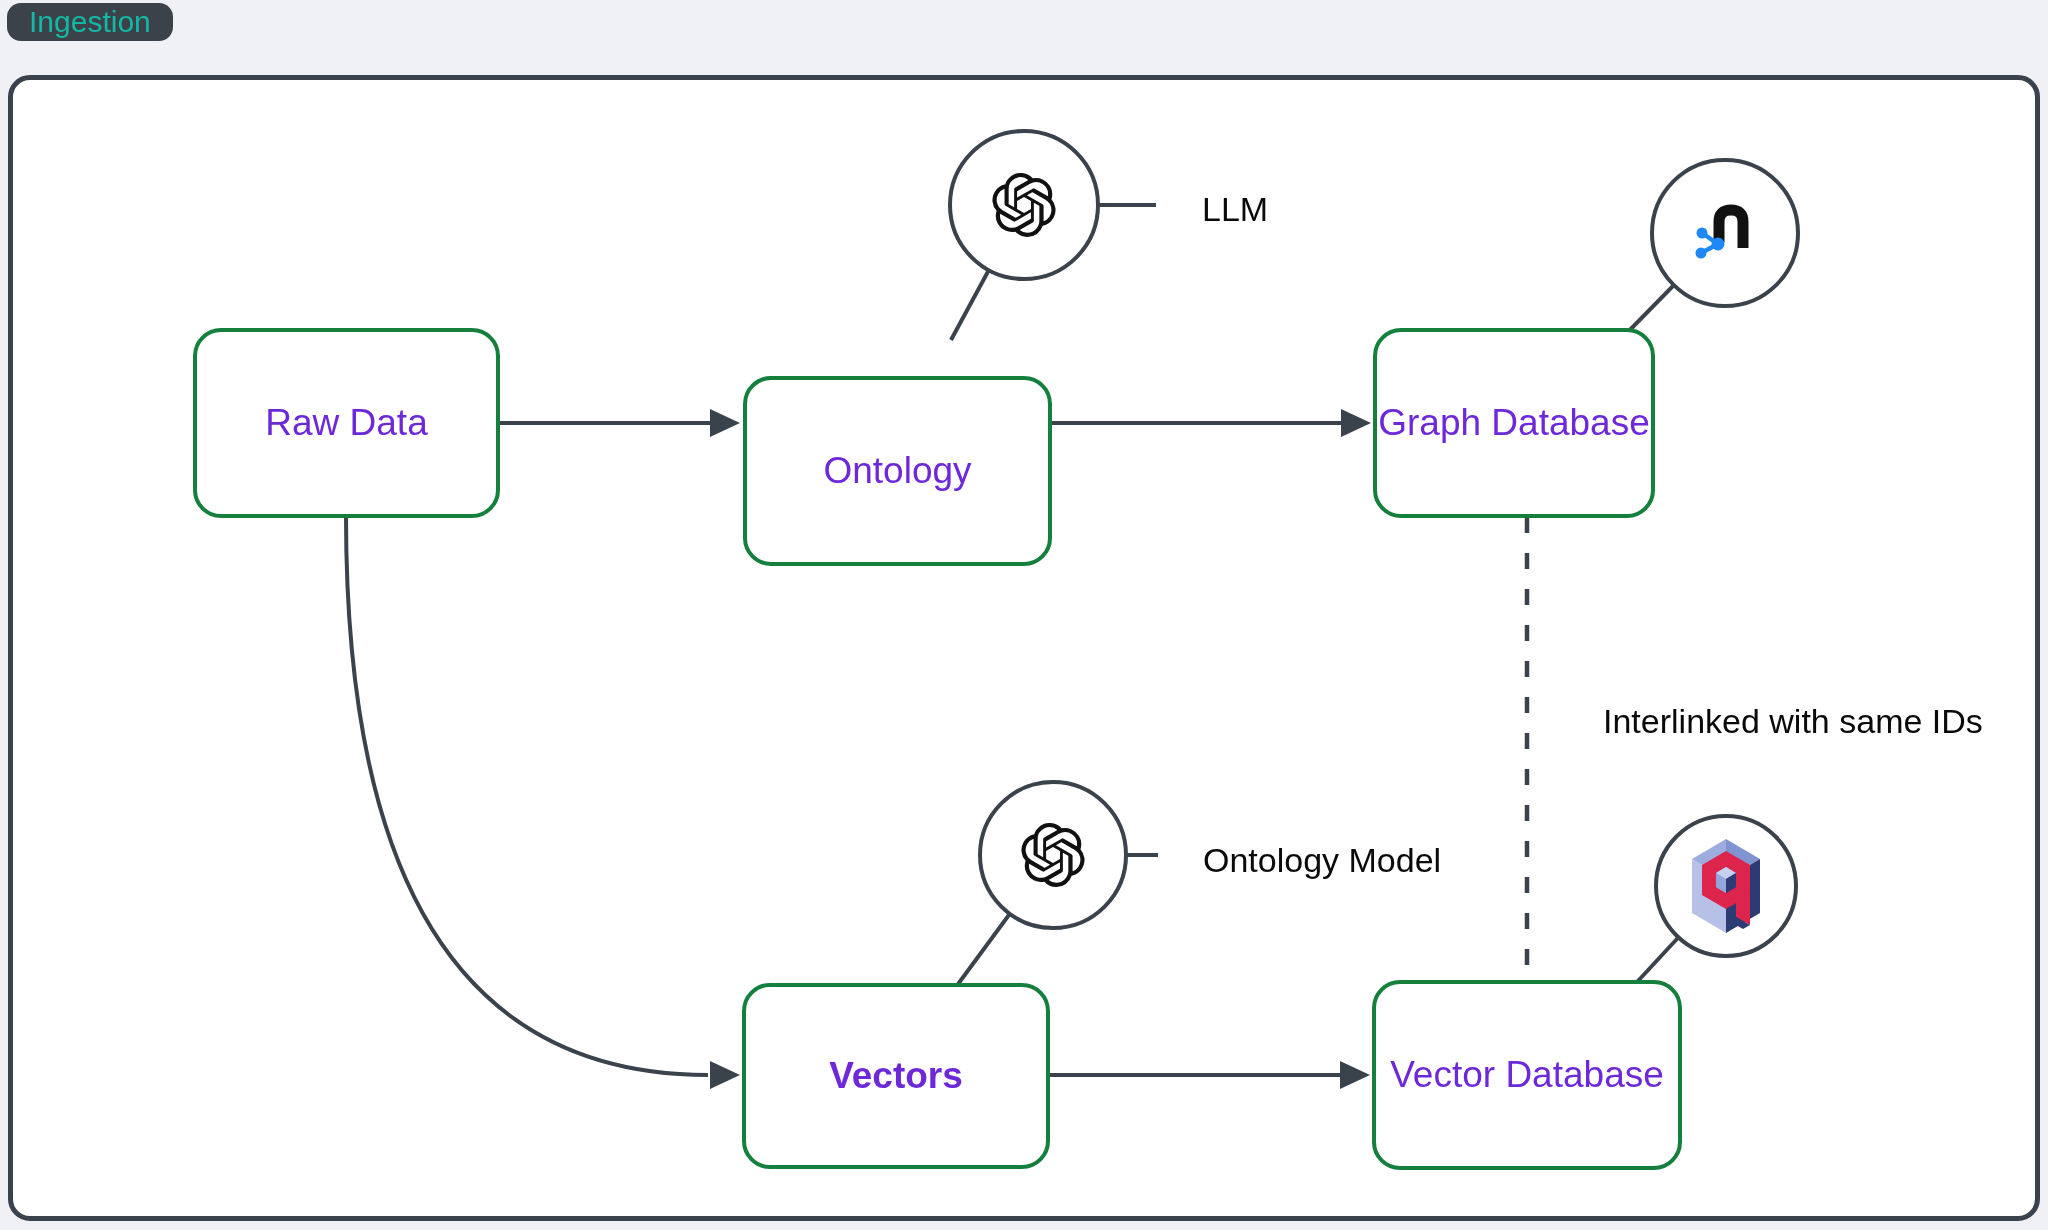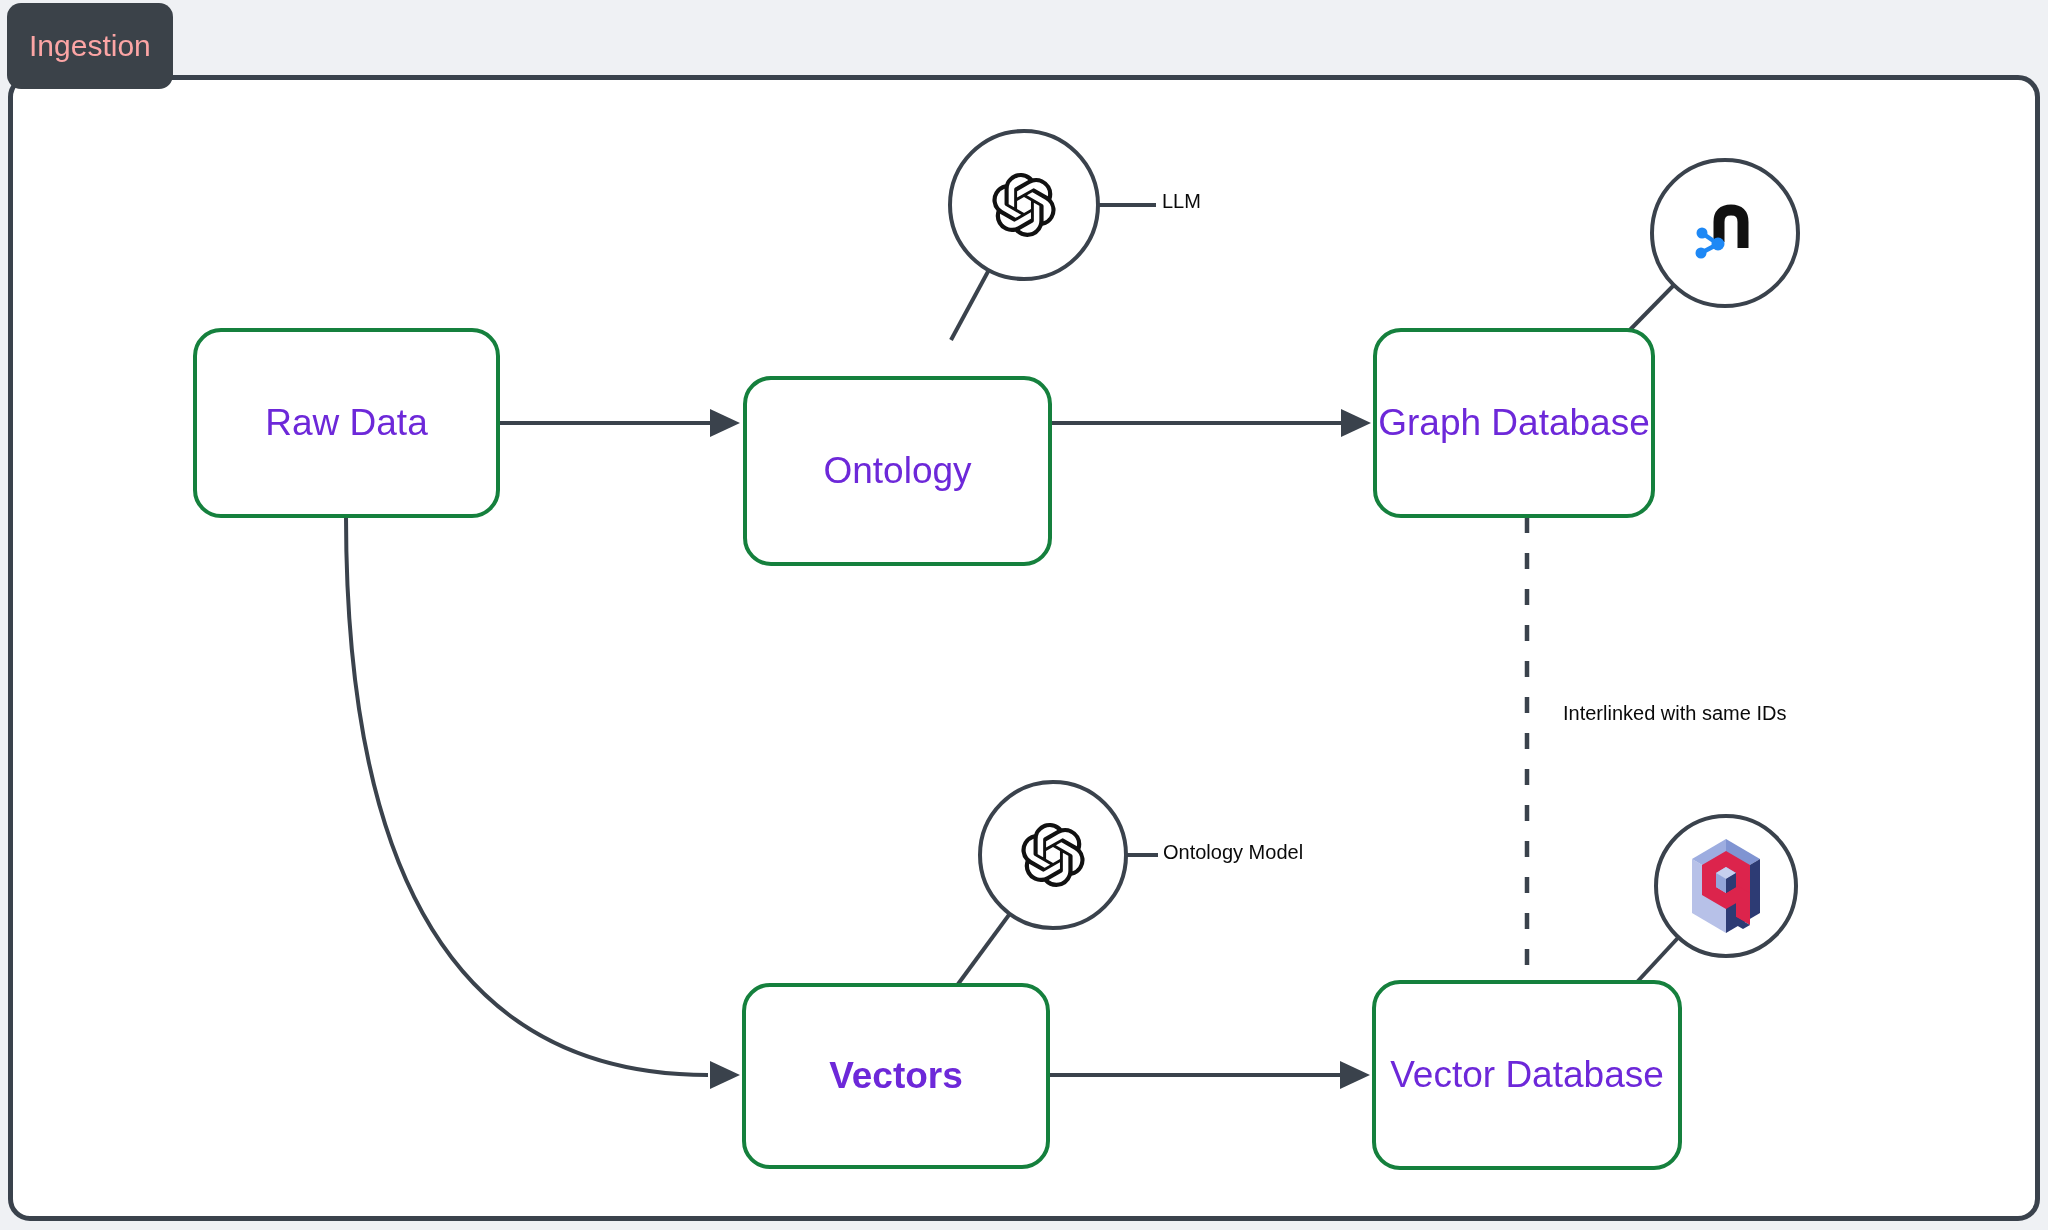--- a/index.html
+++ b/index.html
@@ -12,24 +12,24 @@
     overflow: hidden;
     position: relative;
   }
   .stage { position: absolute; inset: 0; width: 2048px; height: 1230px; }
 
   
   .badge {
     position: absolute;
     left: 7px; top: 3px;
     background: #3b4249;
-    color: #fca5a5;
+    color: #14b8a6;
     font-size: 30px;
     line-height: 30px;
-    padding: 28px 22px;
+    padding: 4px 22px;
     border-radius: 14px;
     z-index: 5;
   }
 
   
   .frame {
     position: absolute;
     left: 8px; top: 75px;
     width: 2032px; height: 1146px;
     box-sizing: border-box;
@@ -81,24 +81,25 @@
     z-index: 3;
   }
   .circle-llm     { left: 948px;  top: 129px; width: 152px; height: 152px; }
   .circle-neo     { left: 1650px; top: 158px; width: 150px; height: 150px; }
   .circle-embed   { left: 978px;  top: 780px; width: 150px; height: 150px; }
   .circle-qdrant  { left: 1654px; top: 814px; width: 144px; height: 144px; }
 
   
   .note {
     position: absolute;
-    font-size: 20px;
+    font-size: 34px;
     color: #0a0a0a;
     z-index: 3;
     white-space: nowrap;
+    margin-left: 40px;
   }
   .note-llm        { left: 1162px; top: 190px; }
   .note-embedding  { left: 1163px; top: 841px; }
   .note-interlink  { left: 1563px; top: 702px; }
 </style>
 </head>
 <body>
 
 <div class="stage">
 

